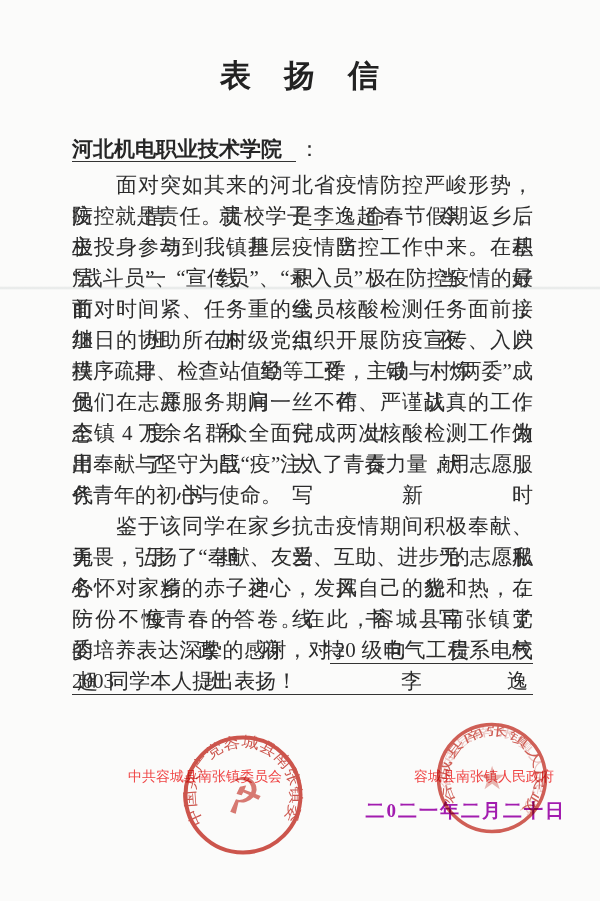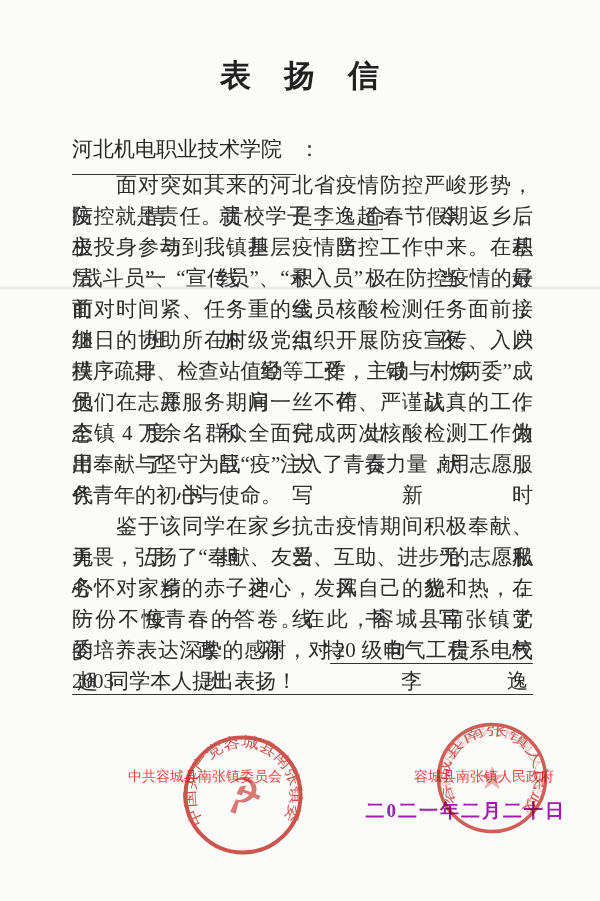--- a/index.html
+++ b/index.html
@@ -25,21 +25,21 @@
     font-family:"Liberation Sans","DejaVu Sans",sans-serif;
     font-size:31px;line-height:40px;font-weight:700;
     letter-spacing:1px;color:#222;
   }
   .salutation{
     position:absolute;left:72px;top:136px;
     font-size:21px;line-height:27px;color:#262626;
   }
   .sal-name{
     border-bottom:1.6px solid #343434;
-    padding-right:14px;padding-bottom:13px;
+    padding-right:14px;padding-bottom:0;font-weight:bold;
   }
   .sal-colon{margin-left:3px;}
   .body{
     position:absolute;left:72px;top:170px;width:461px;
     font-size:21px;line-height:31px;color:#2c2c2c;
     letter-spacing:0;
     font-family:Liberation Serif, serif;
   }
   .line{height:31px;white-space:nowrap;}
   .line.j{text-align:justify;text-align-last:justify;white-space:normal;}

